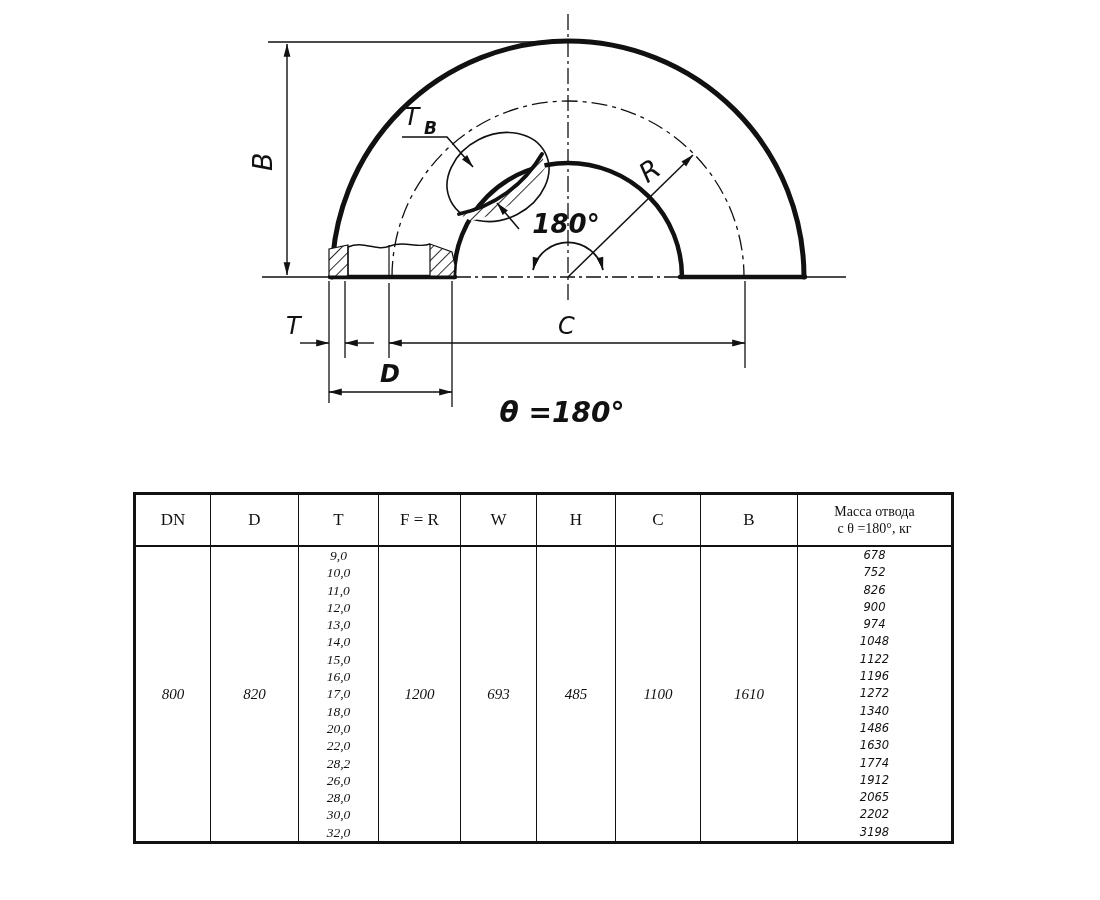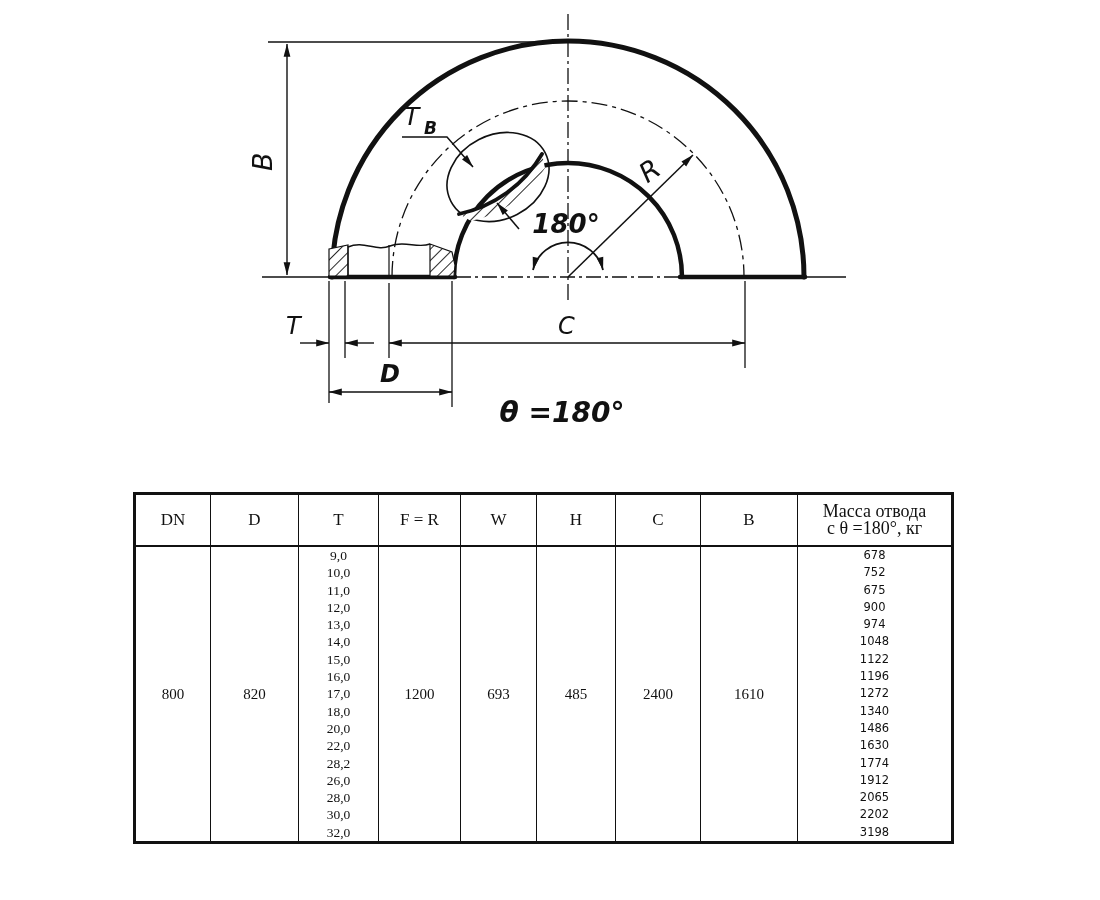--- a/index.html
+++ b/index.html
@@ -21,22 +21,22 @@
   }
   #spec-table th, #spec-table td{
     border:1.6px solid #111;
     padding:0;margin:0;text-align:center;vertical-align:middle;
   }
   #spec-table{border:3px solid #111;}
   #spec-table thead th{
     height:50px;font-size:17px;font-weight:normal;
     border-bottom:2.2px solid #111;
   }
-  #spec-table thead .mass-head{font-size:18px;line-height:17px;}
-  #spec-table tbody td{font-size:15px;}
+  #spec-table thead .mass-head{font-size:14px;line-height:17px;}
+  #spec-table tbody td{font-size:15px;font-style:italic;}
   .stack{display:flex;flex-direction:column;justify-content:center;height:294px;}
   .stack div{line-height:17.3px;font-size:13.5px;}
   .stack.mass div{font-family:"DejaVu Sans", sans-serif;font-size:11.5px;line-height:17.3px;text-align:center;}
 </style>
 </head>
 <body>
 
 <svg id="drawing" width="1100" height="480" viewBox="0 0 1100 480">
   <defs>
     <pattern id="hatch" width="8" height="8" patternUnits="userSpaceOnUse" patternTransform="rotate(45)">
@@ -176,27 +176,27 @@
           <div>28,2</div>
           <div>26,0</div>
           <div>28,0</div>
           <div>30,0</div>
           <div>32,0</div>
         </div>
       </td>
       <td>1200</td>
       <td>693</td>
       <td>485</td>
-      <td>2400</td>
+      <td>1100</td>
       <td>1610</td>
       <td>
         <div class="stack mass">
           <div>678</div>
           <div>752</div>
-          <div>675</div>
+          <div>826</div>
           <div>900</div>
           <div>974</div>
           <div>1048</div>
           <div>1122</div>
           <div>1196</div>
           <div>1272</div>
           <div>1340</div>
           <div>1486</div>
           <div>1630</div>
           <div>1774</div>

